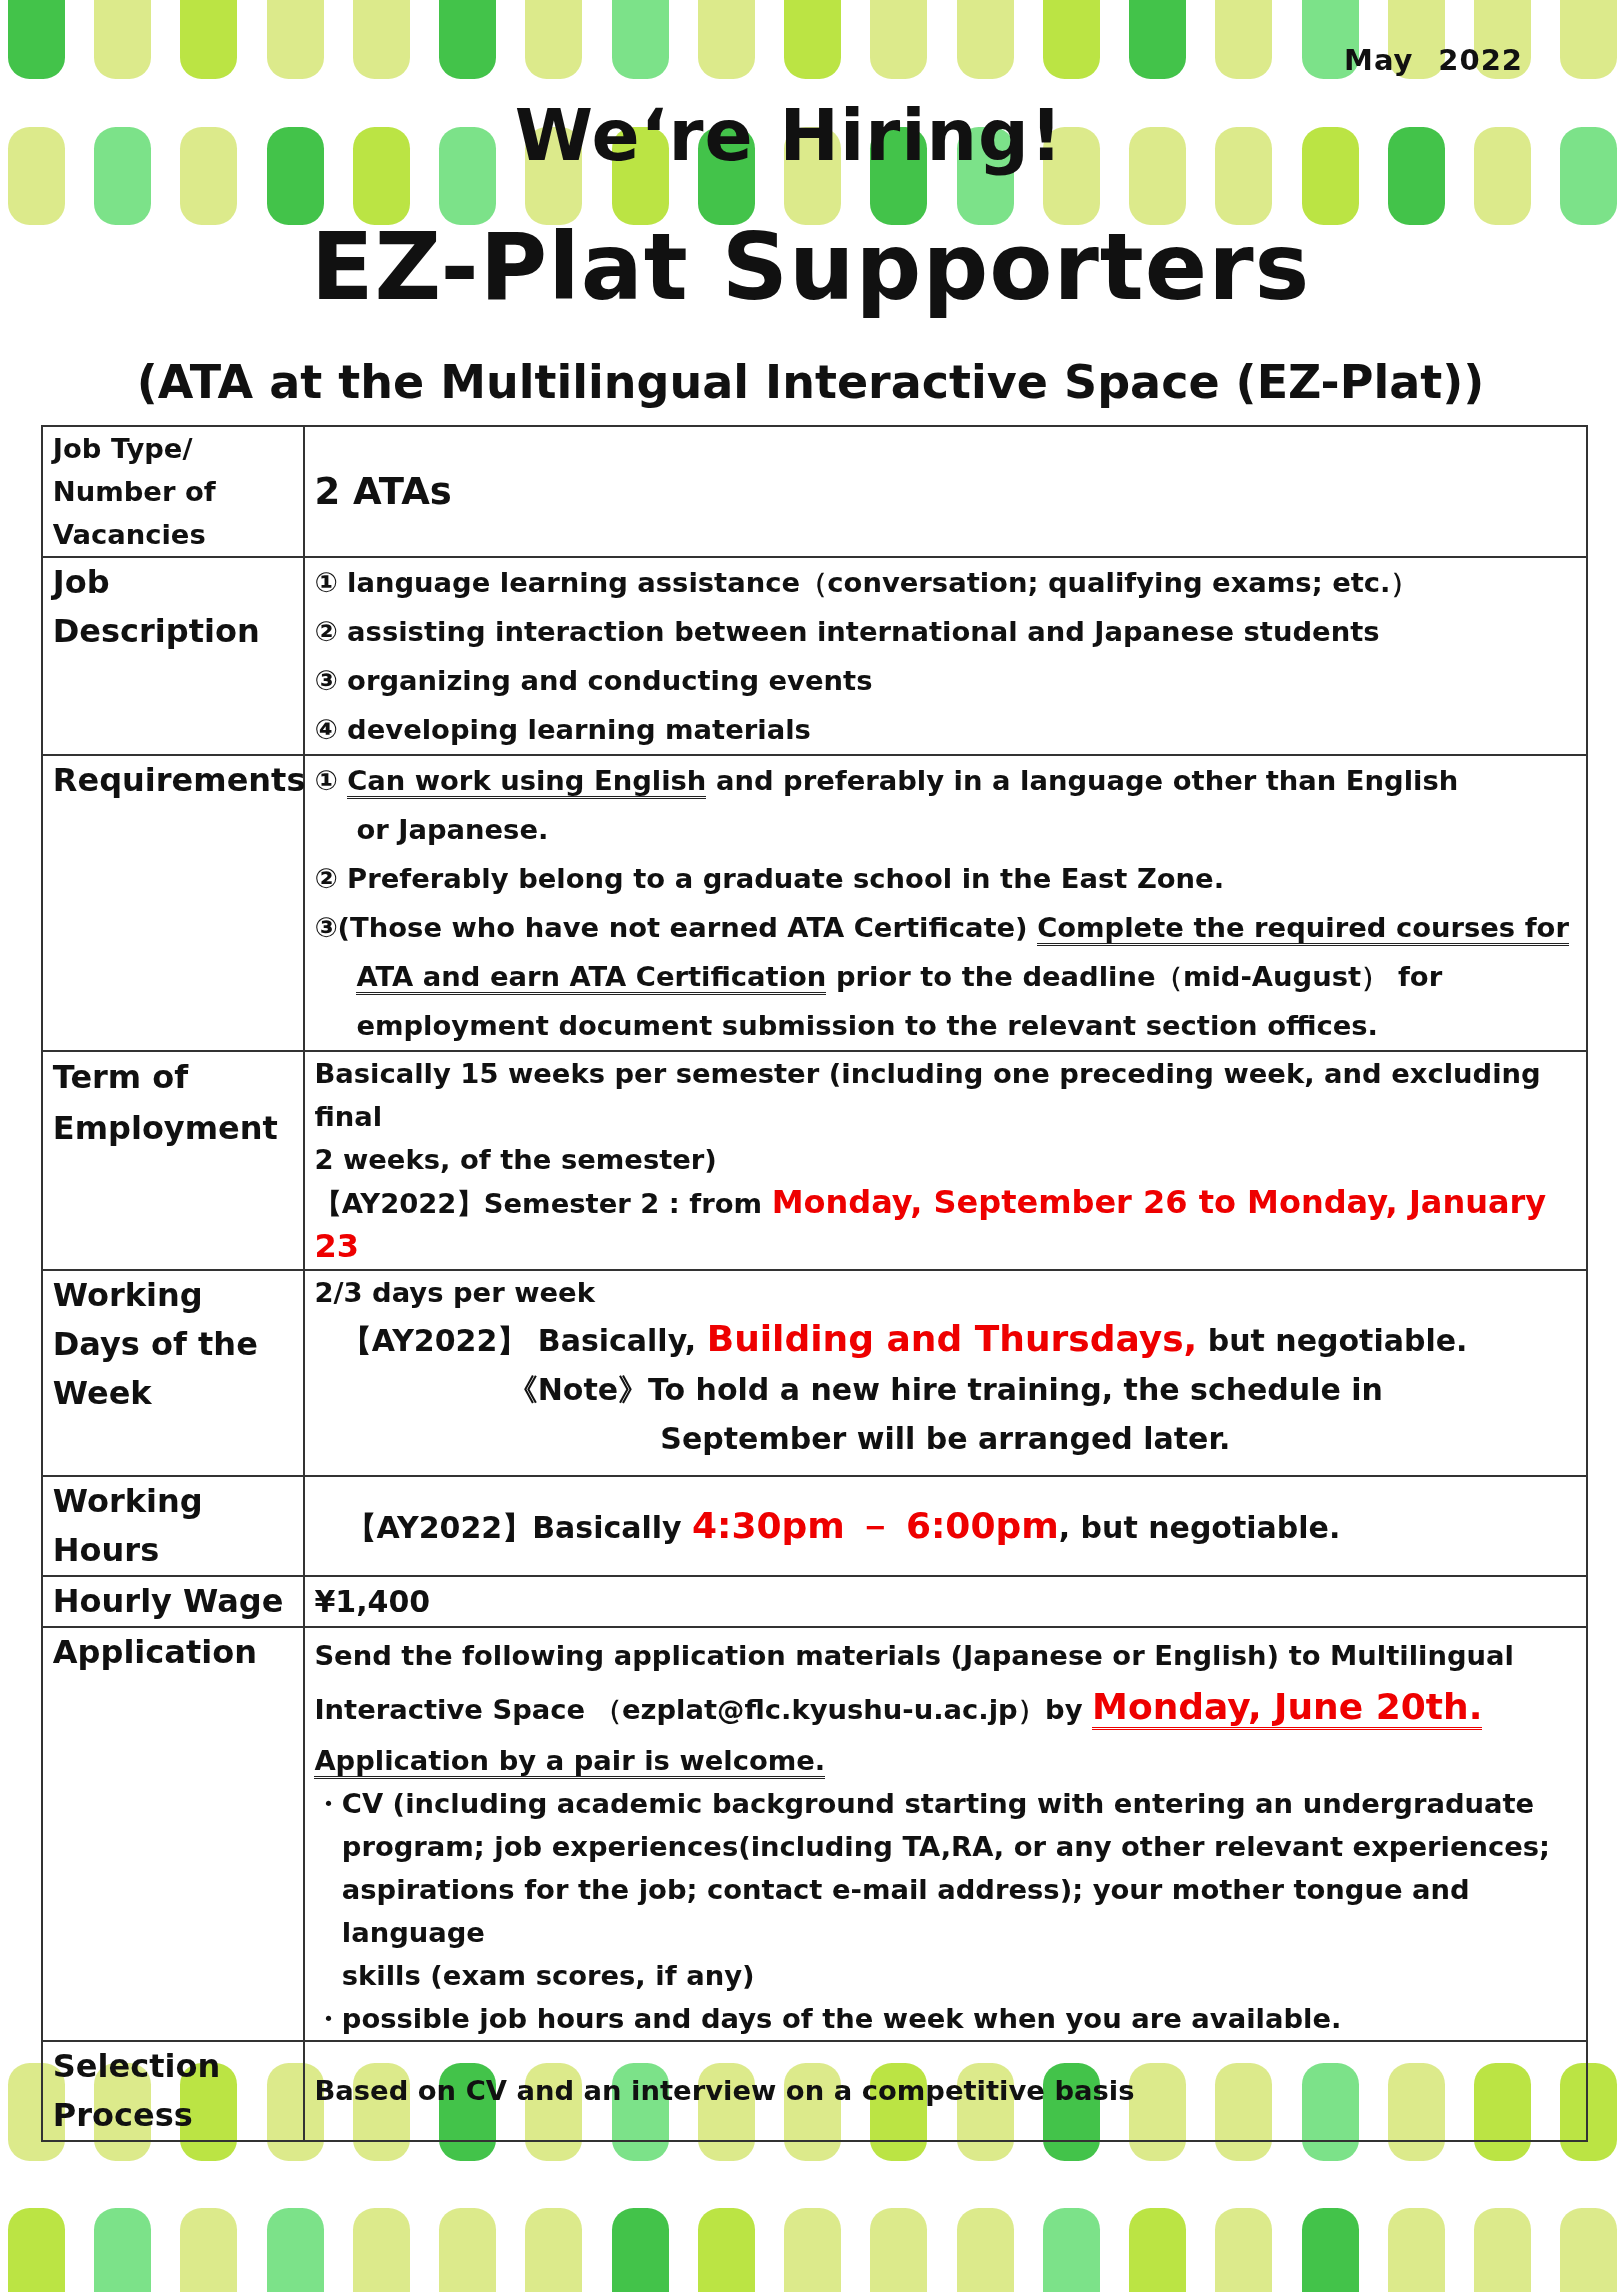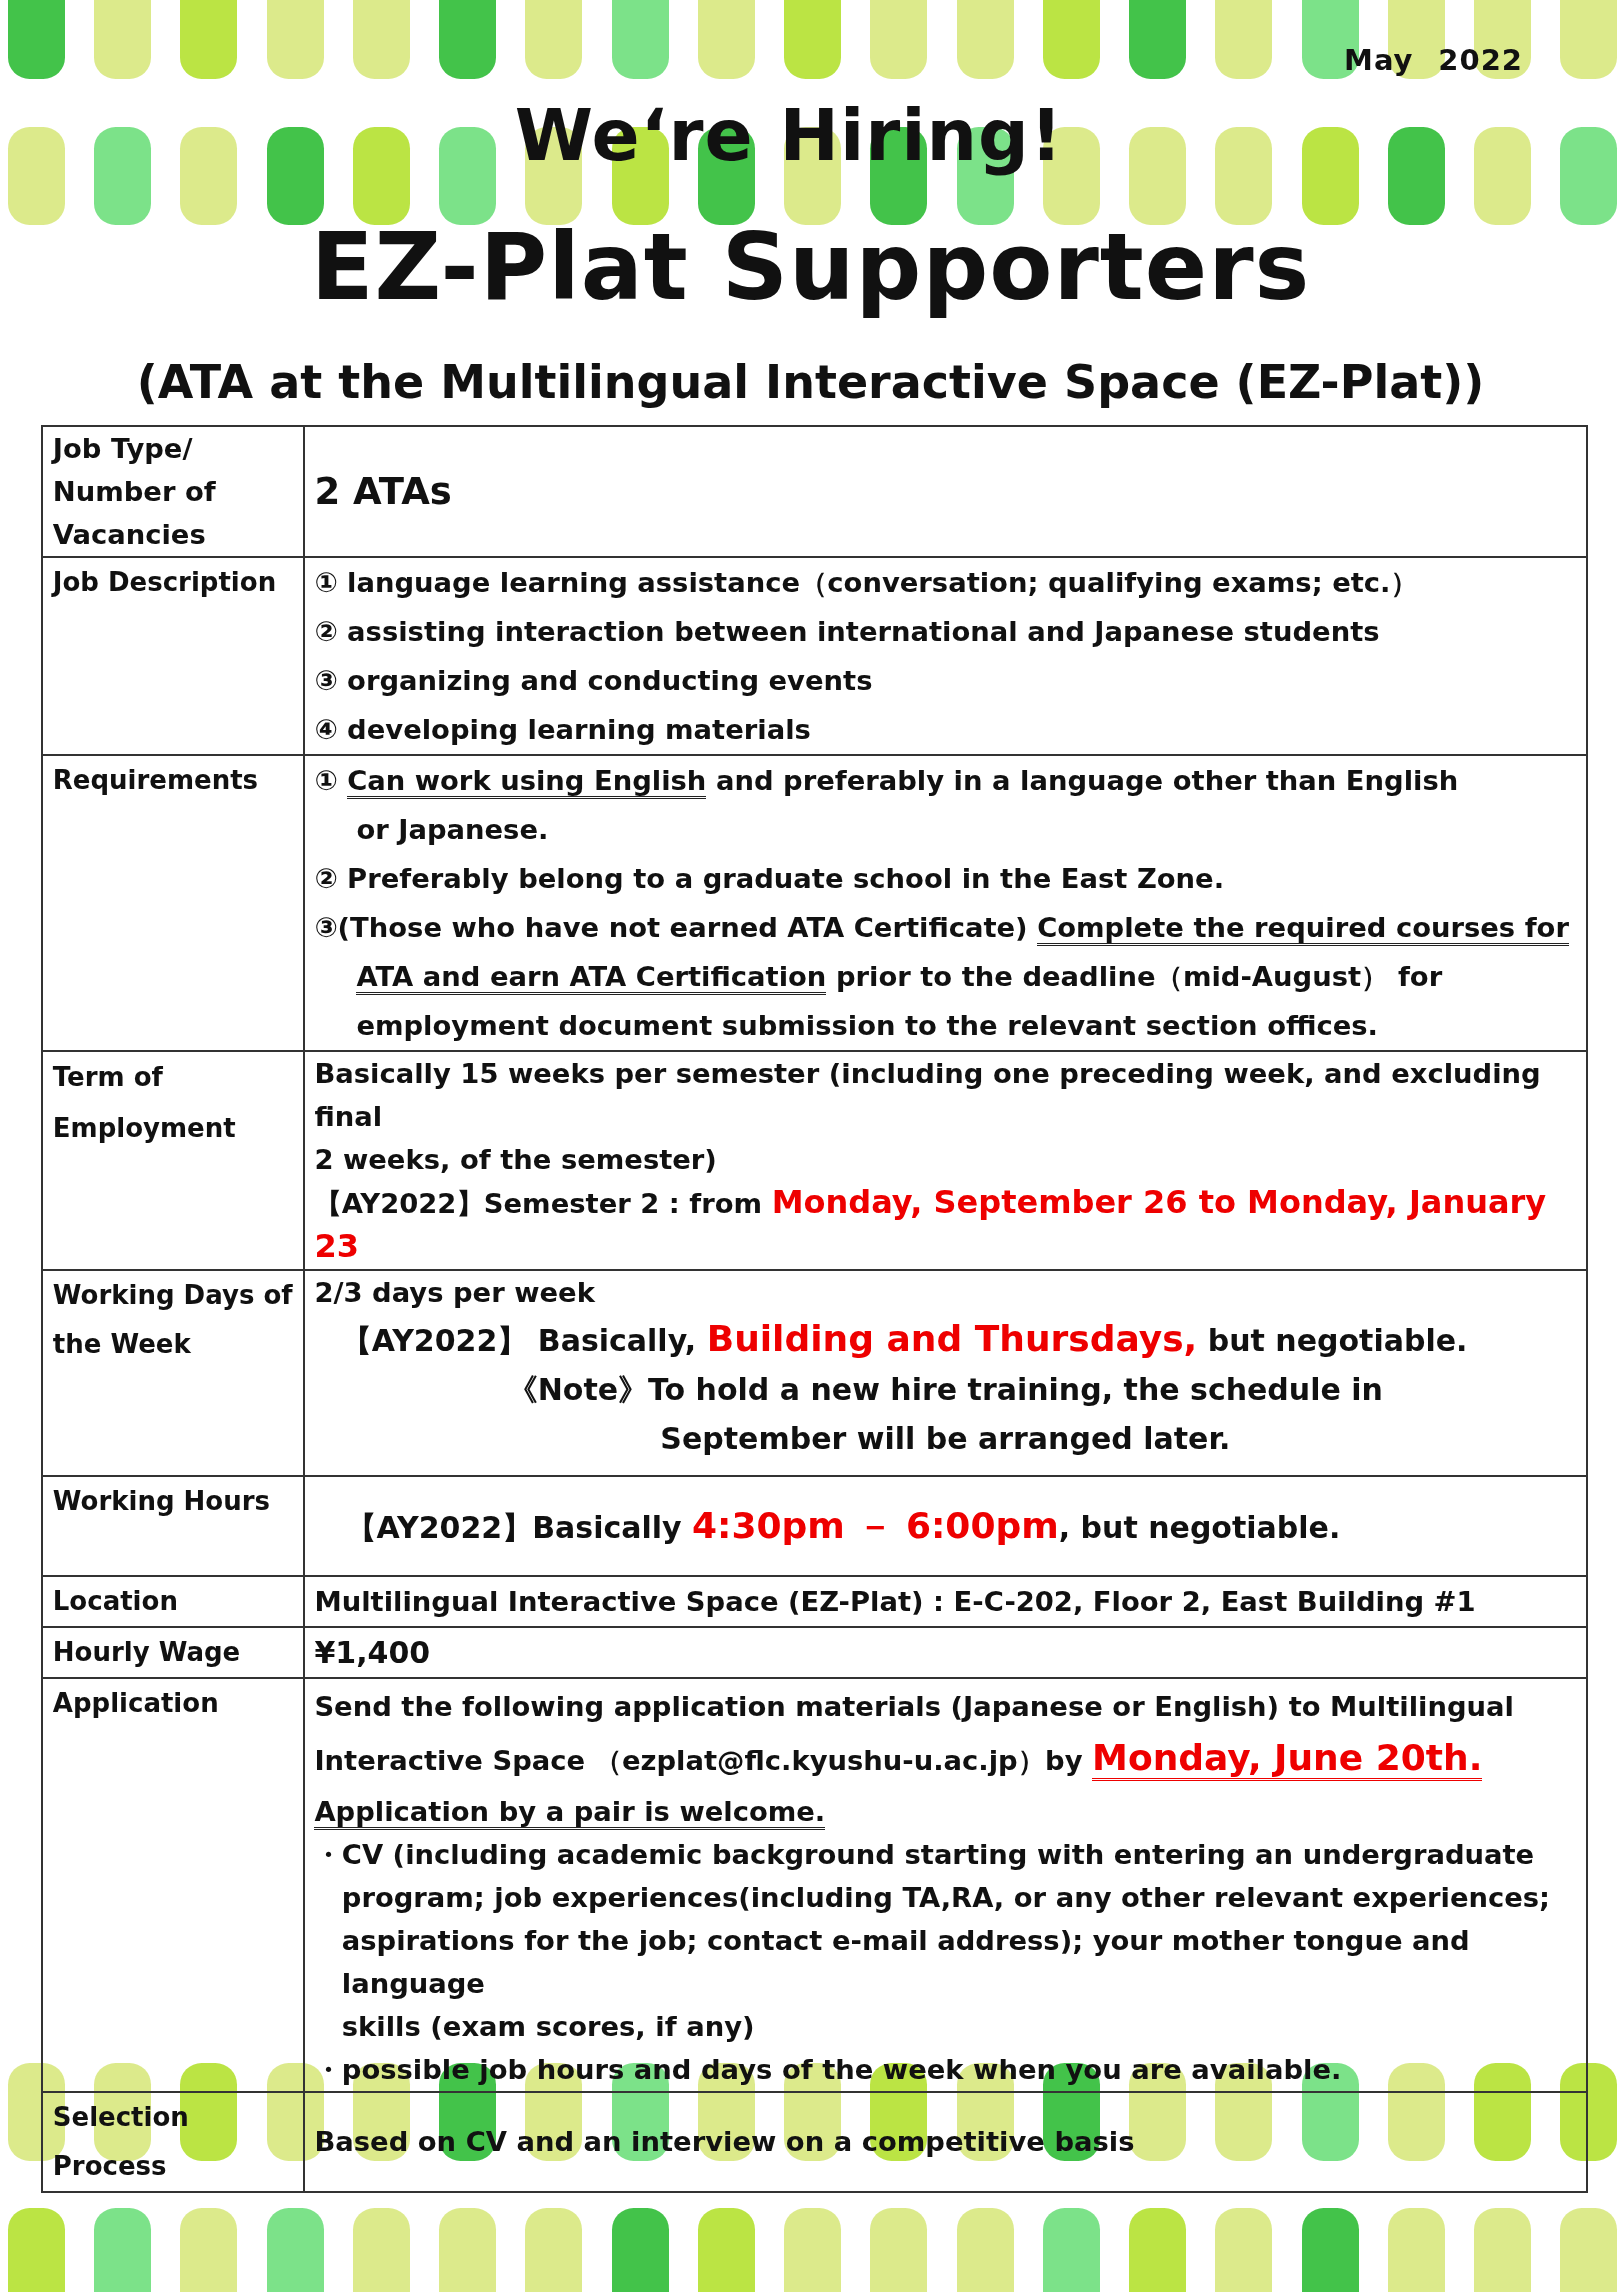--- a/index.html
+++ b/index.html
@@ -39,21 +39,21 @@
   }
 
   table.info {
     position:absolute; left:41px; top:425px; width:1547px;
     border-collapse:collapse; table-layout:fixed;
     font-size:28px; font-weight:bold; line-height:49px;
   }
   table.info td {
     border:2px solid #333; vertical-align:top; padding:0 9.8px;
   }
-  table.info td.label { width:240px; font-size:26px; }
+  table.info td.label { width:240px; font-size:32px; }
   table.info td.label.small { font-size:27.4px; line-height:43px; }
   td.value { font-size:27.4px; }
   .ul2 { border-bottom:3.9px double #222; }
   .ul2-red { border-bottom:3.9px double #e00; }
   .red { color:#ee0000; }
   .big-red { color:#ee0000; font-size:36px; }
   .indent { padding-left:42px; display:block; }
   .line { display:block; }
   .center { text-align:center; display:block; }
   .vacancy { font-size:37px; line-height:127px; }
@@ -197,24 +197,20 @@
       <span class="center" style="font-size:30px;">September will be arranged later.</span>
     </td>
   </tr>
   <tr style="height:100px;">
     <td class="label">Working Hours</td>
     <td class="value vmid" style="padding-left:42px; font-size:30px;">
       <span>【AY2022】Basically </span><span class="big-red">4:30pm － 6:00pm</span><span>, but negotiable.</span>
     </td>
   </tr>
   <tr style="height:51px;">
-    <td class="label">Location</td>
-    <td class="value">Multilingual Interactive Space (EZ-Plat) : E-C-202, Floor 2, East Building #1</td>
-  </tr>
-  <tr style="height:51px;">
     <td class="label">Hourly Wage</td>
     <td class="value" style="font-size:30px;">¥1,400</td>
   </tr>
   <tr style="height:359px;">
     <td class="label">Application</td>
     <td class="value" style="padding-top:5.9px;">
       <span class="app-line">Send the following application materials (Japanese or English) to Multilingual</span>
       <span class="app-line" style="line-height:59px;"><span>Interactive Space （ezplat@flc.kyushu-u.ac.jp）by </span><span class="big-red ul2-red">Monday, June 20th.</span></span>
       <span class="app-line"><span class="ul2">Application by a pair is welcome.</span></span>
       <span class="app-line">・CV (including academic background starting with entering an undergraduate</span>

